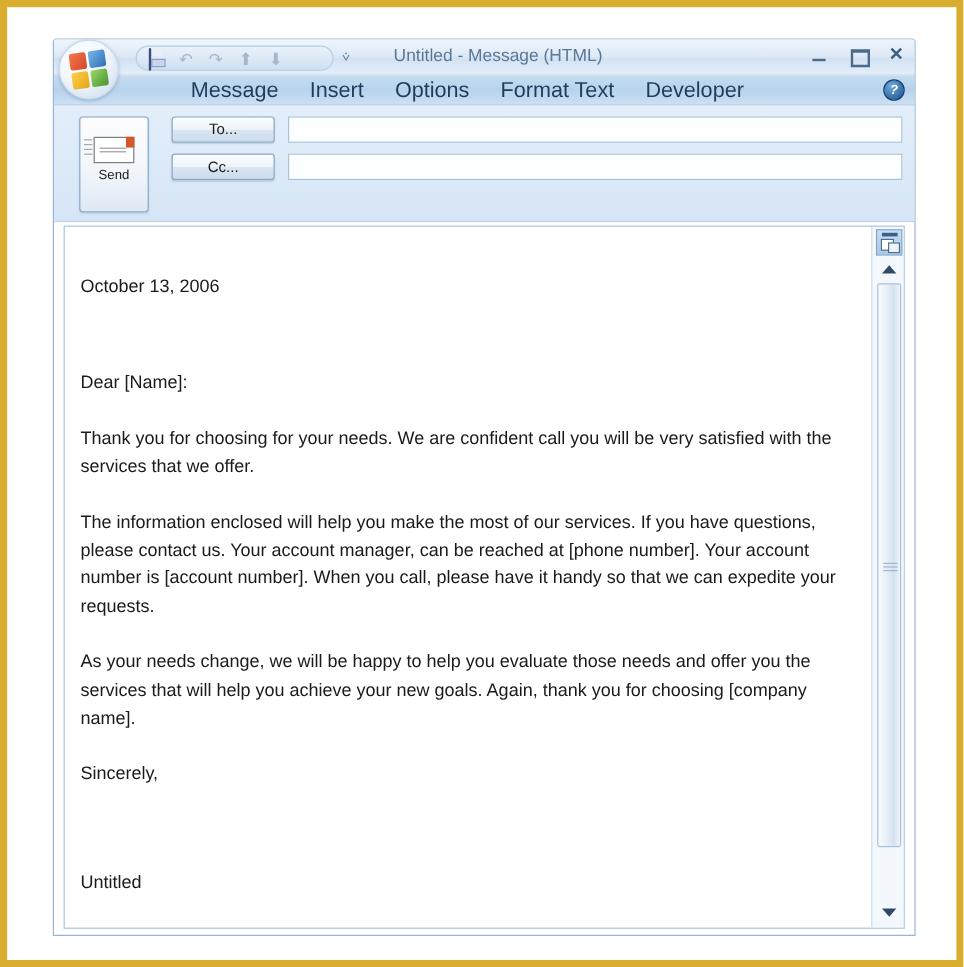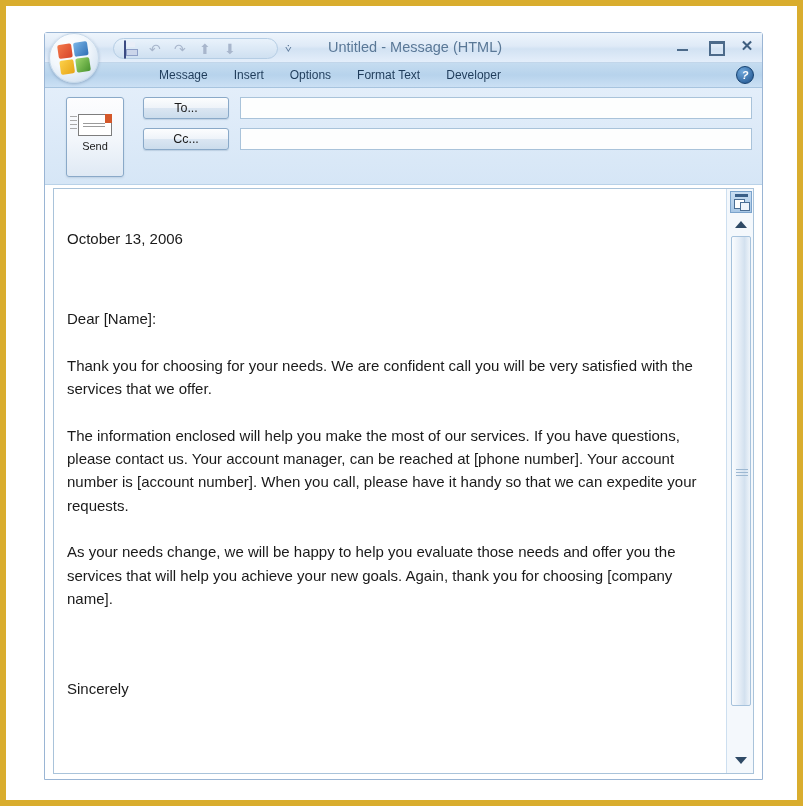--- a/index.html
+++ b/index.html
@@ -96,21 +96,21 @@
   
   #tabstrip {
     position: relative;
     height: 25px;
     background: linear-gradient(to bottom,#c5dcf0 0%,#b7d3ec 50%,#cbe0f4 100%);
     border-bottom: 1px solid #a7c4df;
     padding-left: 104px;
     display: flex; align-items: center;
   }
   .tab {
-    font-size: 12px; color: #1f3c5a;
+    font-size: 18px; color: #1f3c5a;
     padding: 3px 13px;
     white-space: nowrap;
   }
   .tab:first-child { padding-left: 10px; }
   #helpbtn {
     position: absolute; right: 8px; top: 3px;
     width: 18px; height: 18px; border-radius: 50%;
     background: radial-gradient(circle at 35% 30%, #6fa8dc, #1b4f8a);
     border: 1px solid #14406f;
     color: #fff; font-size: 11px; font-weight: bold;
@@ -308,23 +308,24 @@
 
     <div id="bodypane">
 
       <div id="bodytext">
         <p>October 13, 2006</p>
         <div class="spacer-lg"></div>
         <p>Dear [Name]:</p>
         <p>Thank you for choosing for your needs. We are confident call you will be very satisfied with the services that we offer.</p>
         <p>The information enclosed will help you make the most of our services. If you have questions, please contact us. Your account manager, can be reached at [phone number]. Your account number is [account number]. When you call, please have it handy so that we can expedite your requests.</p>
         <p>As your needs change, we will be happy to help you evaluate those needs and offer you the services that will help you achieve your new goals. Again, thank you for choosing [company name].</p>
+        <p>Sincerely,</p>
         <div class="spacer-lg"></div>
         <div class="spacer-lg"></div>
-        <p class="enclosure">Sincerely</p>
+        <p class="enclosure">Untitled</p>
       </div>
 
       <div id="scrollbar">
         <div id="browse-obj">
           <span class="bo-bar"></span>
           <span class="bo-pg"></span>
           <span class="bo-pg2"></span>
         </div>
         <div class="sb-arrow" id="sb-up">
           <span class="tri-up"></span>

